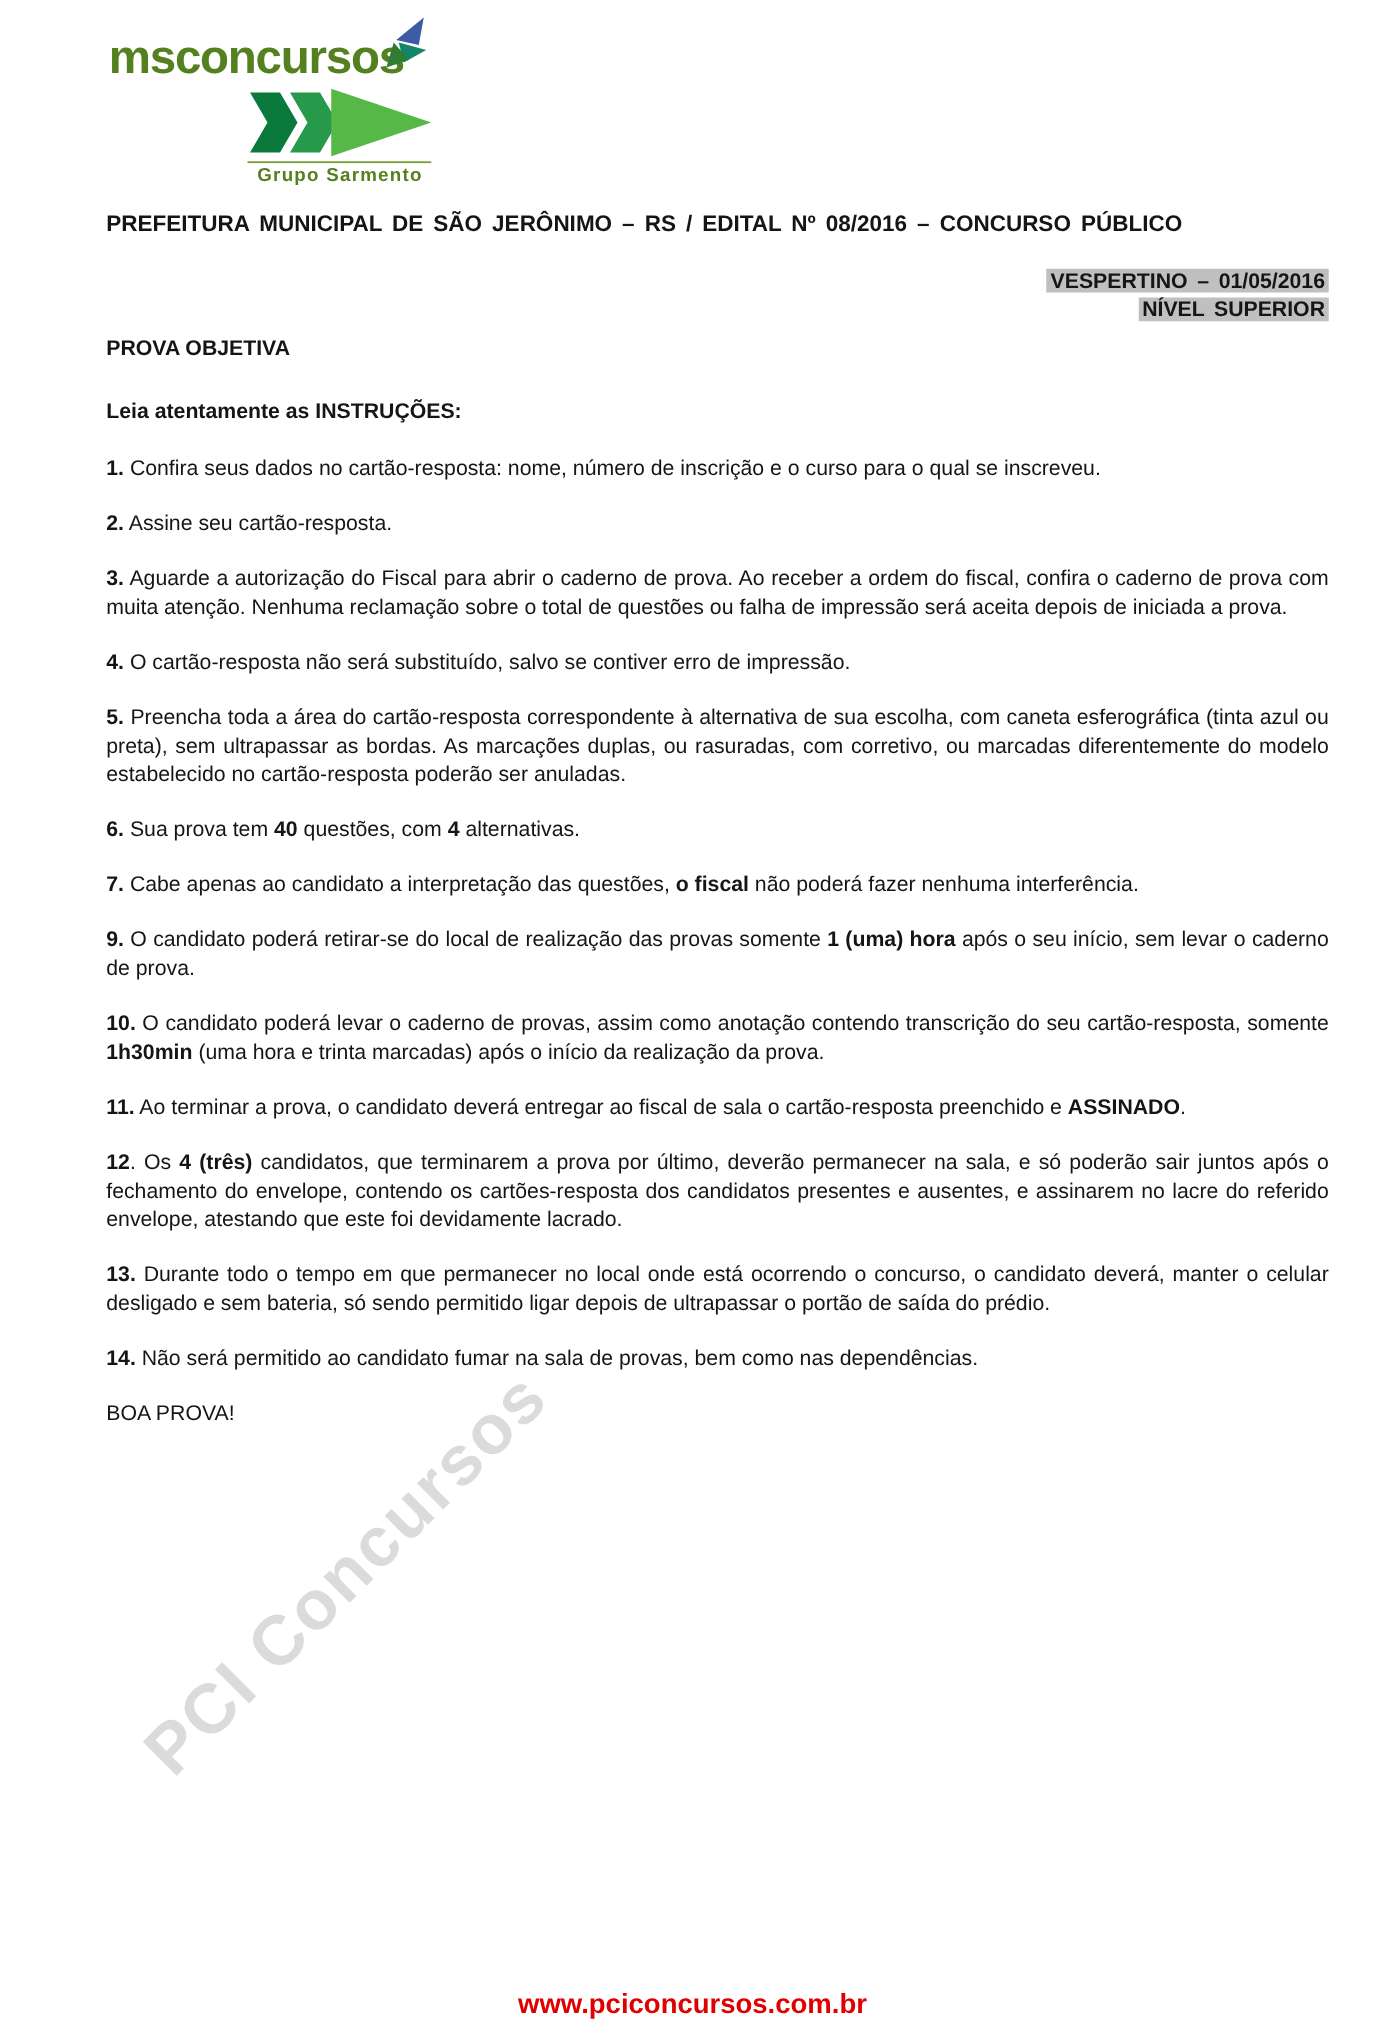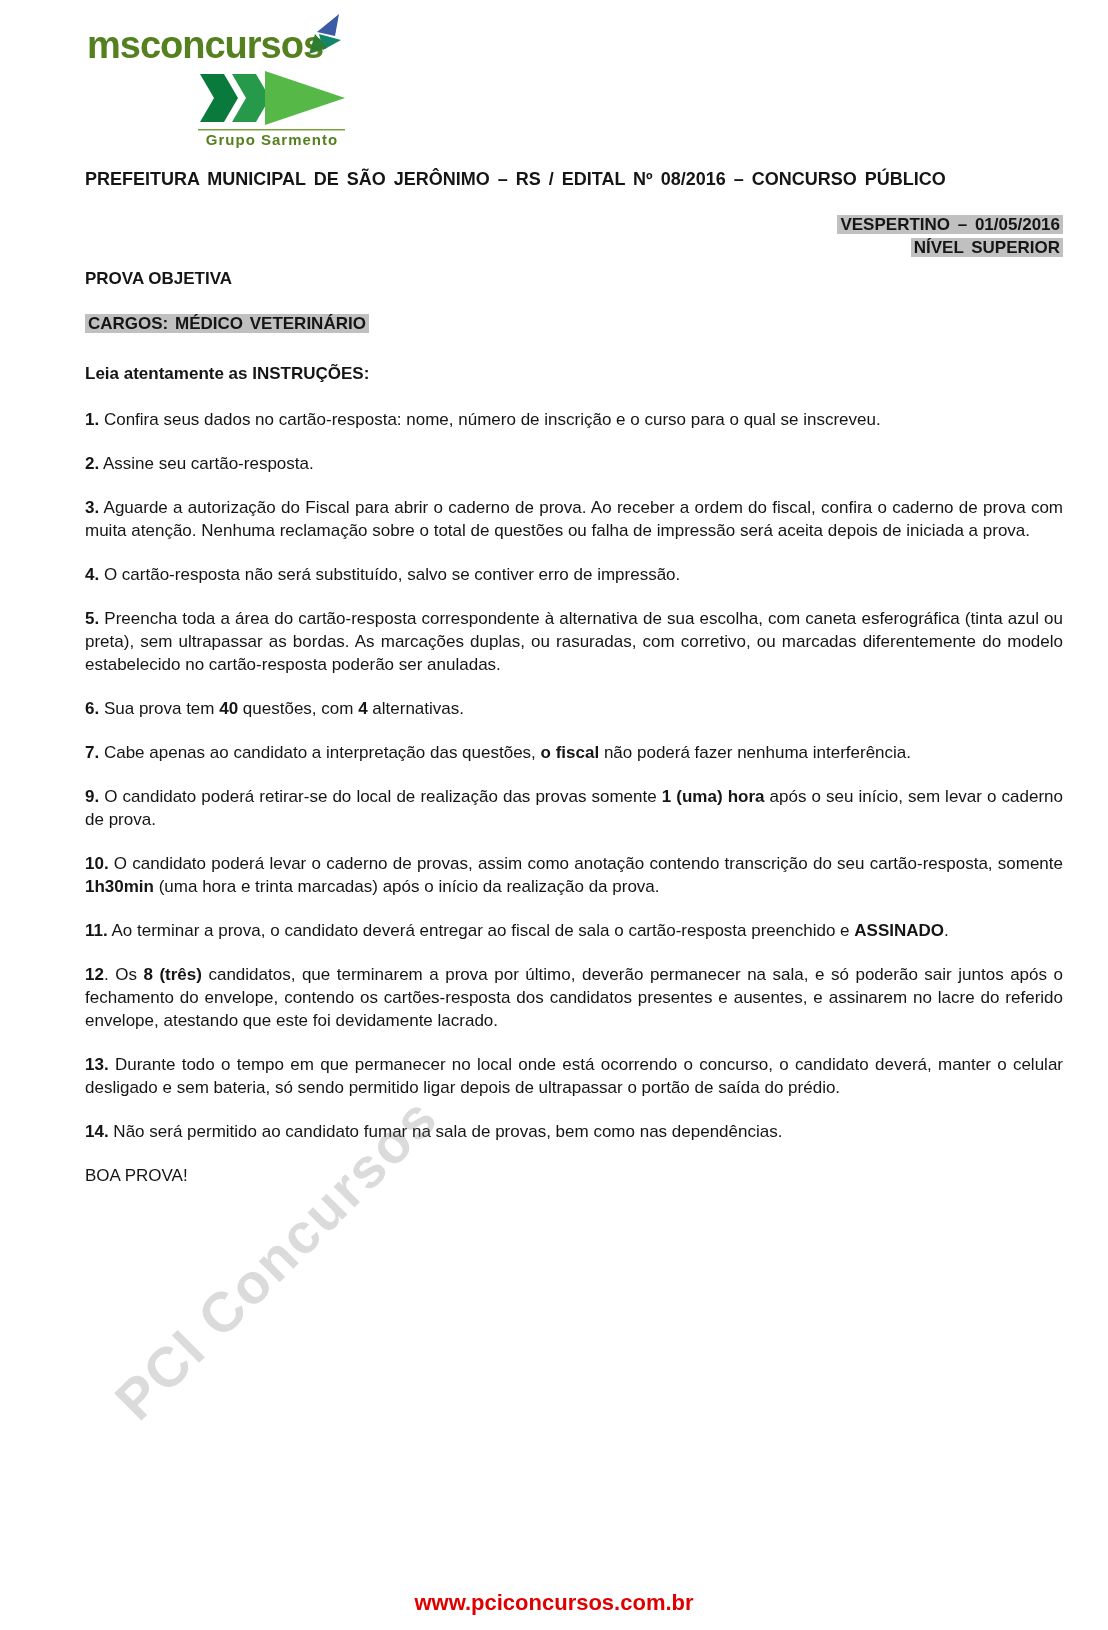--- a/index.html
+++ b/index.html
@@ -60,38 +60,35 @@
     <div class="session-line">
       <span class="hl">VESPERTINO – 01/05/2016</span>
     </div>
     <div class="session-line">
       <span class="hl">NÍVEL SUPERIOR</span>
     </div>
   </div>
 
   <div class="exam-type">PROVA OBJETIVA</div>
 
-  <div class="cargos">
-    <span class="hl">CARGOS: MÉDICO VETERINÁRIO</span>
-  </div>
 
   <div class="instructions-heading">Leia atentamente as INSTRUÇÕES:</div>
 
   <div>
       <p class="instruction"><b>1.</b><span> Confira seus dados no cartão-resposta: nome, número de inscrição e o curso para o qual se inscreveu.</span></p>
       <p class="instruction"><b>2.</b><span> Assine seu cartão-resposta.</span></p>
       <p class="instruction"><b>3.</b><span> Aguarde a autorização do Fiscal para abrir o caderno de prova. Ao receber a ordem do fiscal, confira o caderno de prova com muita atenção. Nenhuma reclamação sobre o total de questões ou falha de impressão será aceita depois de iniciada a prova.</span></p>
       <p class="instruction"><b>4.</b><span> O cartão-resposta não será substituído, salvo se contiver erro de impressão.</span></p>
       <p class="instruction"><b>5.</b><span> Preencha toda a área do cartão-resposta correspondente à alternativa de sua escolha, com caneta esferográfica (tinta azul ou preta), sem ultrapassar as bordas. As marcações duplas, ou rasuradas, com corretivo, ou marcadas diferentemente do modelo estabelecido no cartão-resposta poderão ser anuladas.</span></p>
       <p class="instruction"><b>6.</b><span> Sua prova tem </span><b>40</b><span> questões, com </span><b>4</b><span> alternativas.</span></p>
       <p class="instruction"><b>7.</b><span> Cabe apenas ao candidato a interpretação das questões, </span><b>o fiscal</b><span> não poderá fazer nenhuma interferência.</span></p>
       <p class="instruction"><b>9.</b><span> O candidato poderá retirar-se do local de realização das provas somente </span><b>1 (uma) hora</b><span> após o seu início, sem levar o caderno de prova.</span></p>
       <p class="instruction"><b>10.</b><span> O candidato poderá levar o caderno de provas, assim como anotação contendo transcrição do seu cartão-resposta, somente </span><b>1h30min</b><span> (uma hora e trinta marcadas) após o início da realização da prova.</span></p>
       <p class="instruction"><b>11.</b><span> Ao terminar a prova, o candidato deverá entregar ao fiscal de sala o cartão-resposta preenchido e </span><b>ASSINADO</b><span>.</span></p>
-      <p class="instruction"><b>12</b><span>. Os </span><b>8 (três)</b><span> candidatos, que terminarem a prova por último, deverão permanecer na sala, e só poderão sair juntos após o fechamento do envelope, contendo os cartões-resposta dos candidatos presentes e ausentes, e assinarem no lacre do referido envelope, atestando que este foi devidamente lacrado.</span></p>
+      <p class="instruction"><b>12</b><span>. Os </span><b>4 (três)</b><span> candidatos, que terminarem a prova por último, deverão permanecer na sala, e só poderão sair juntos após o fechamento do envelope, contendo os cartões-resposta dos candidatos presentes e ausentes, e assinarem no lacre do referido envelope, atestando que este foi devidamente lacrado.</span></p>
       <p class="instruction"><b>13.</b><span> Durante todo o tempo em que permanecer no local onde está ocorrendo o concurso, o candidato deverá, manter o celular desligado e sem bateria, só sendo permitido ligar depois de ultrapassar o portão de saída do prédio.</span></p>
       <p class="instruction"><b>14.</b><span> Não será permitido ao candidato fumar na sala de provas, bem como nas dependências.</span></p>
     </div>
 
   <div class="closing">BOA PROVA!</div>
 
   <div class="watermark">PCI Concursos</div>
 
   <div class="footer">
     <span>www.pciconcursos.com.br</span>

